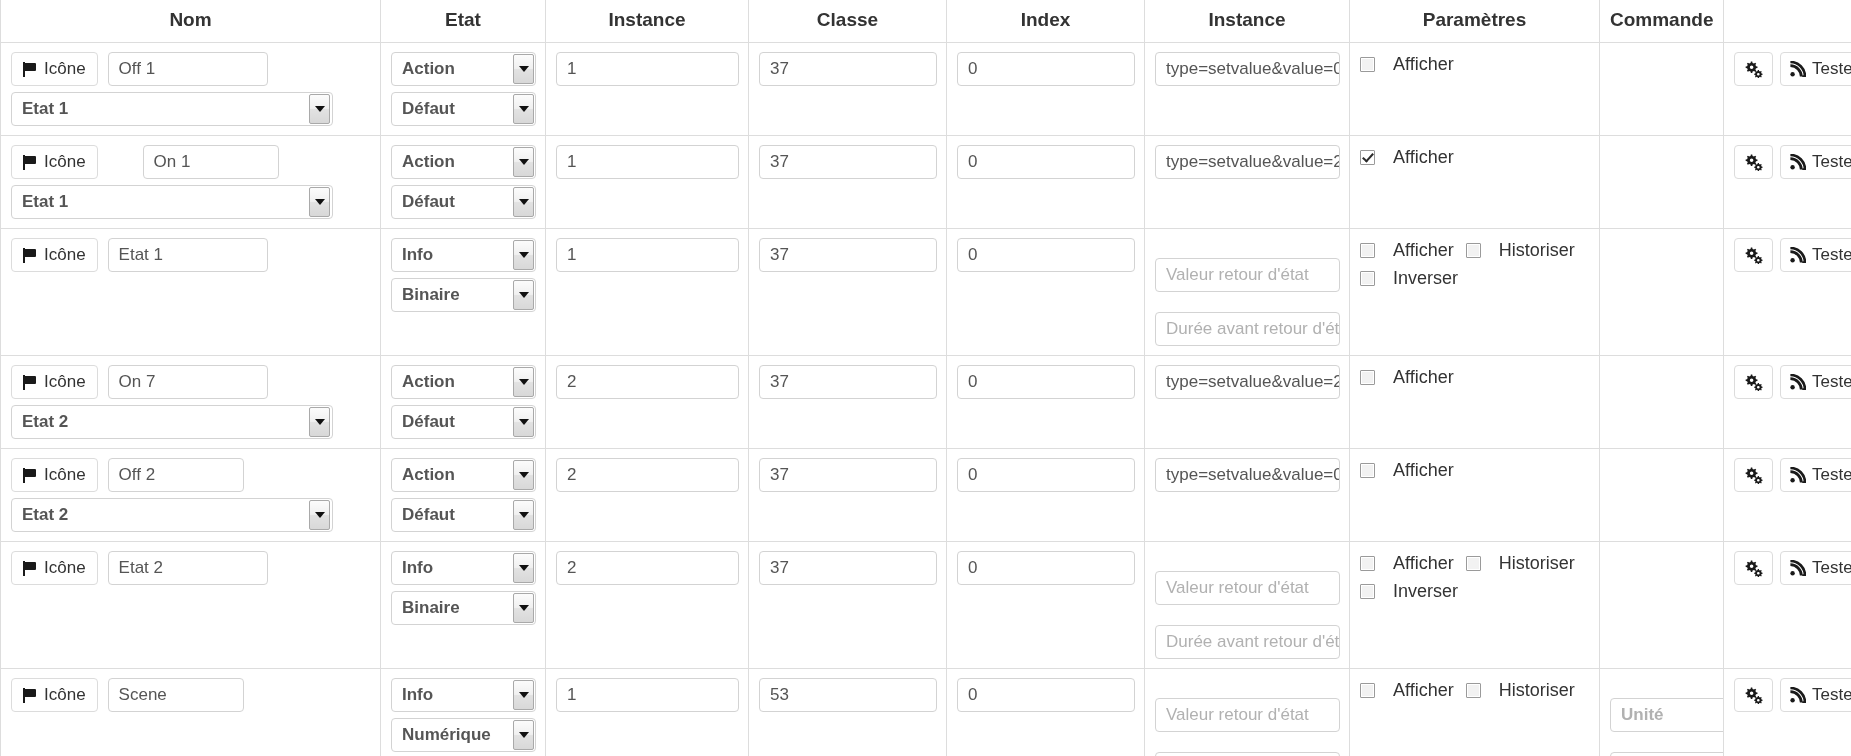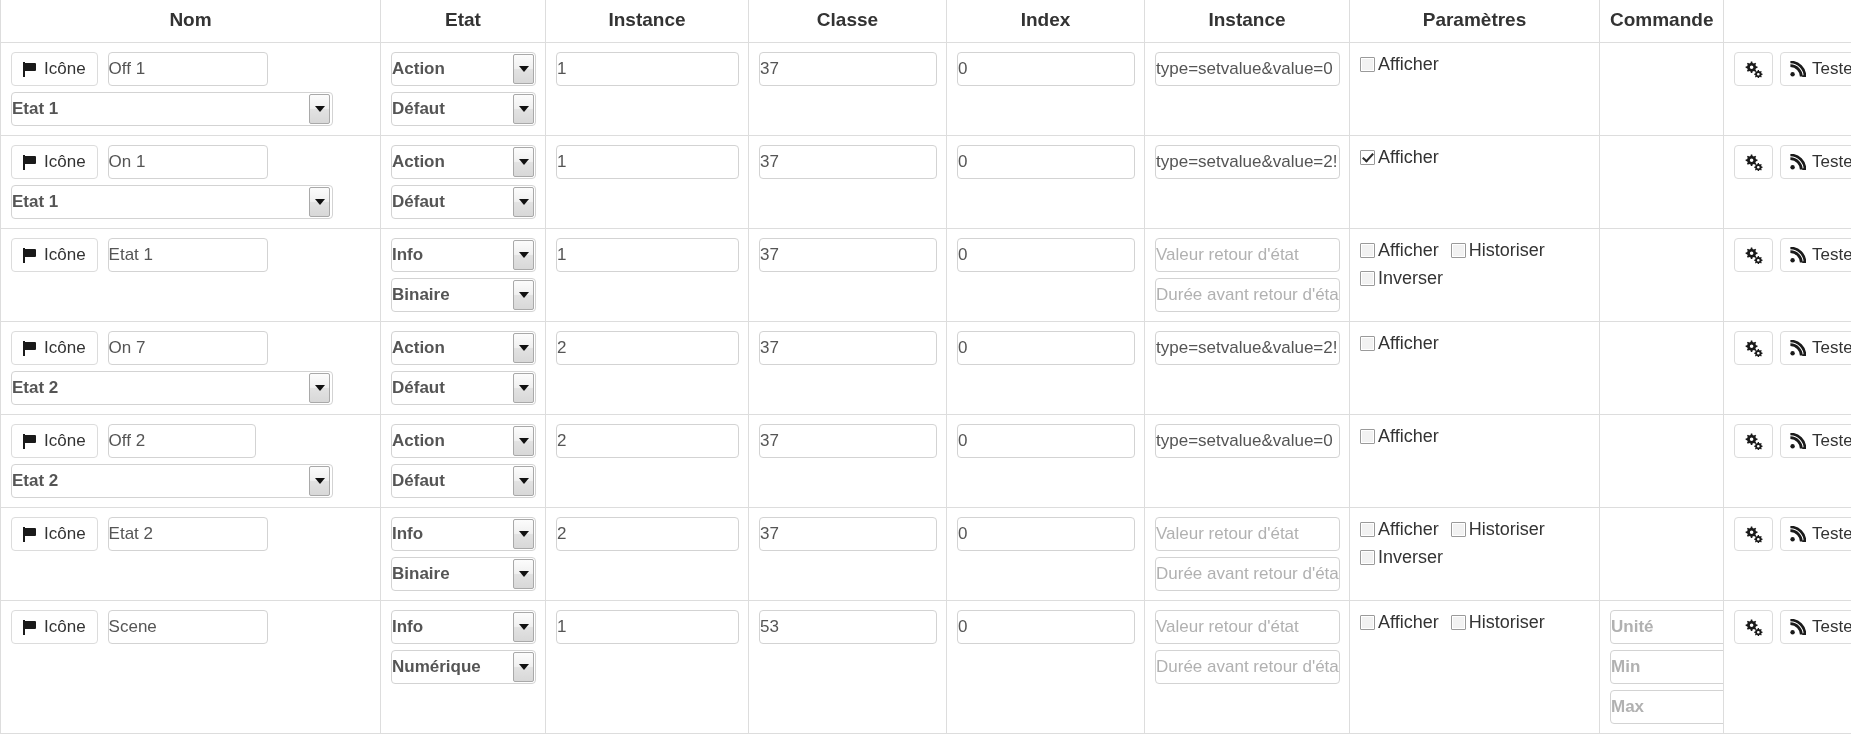--- a/index.html
+++ b/index.html
@@ -48,25 +48,25 @@
   
   .ctl {
     display: block;
     height: 34px;
     line-height: 20px;
     font-size: 17px;
     color: #555555;
     background: #ffffff;
     border: 1px solid #d3d3d3;
     border-radius: 4px;
-    padding: 6px 0;
+    padding: 6px 10px;
     white-space: nowrap;
     overflow: hidden;
   }
-  .ctl.placeholder { color: #b1b1b1; }
+  .ctl.placeholder { color: #b1b1b1; margin-top: 20px; }
   .ctl.narrow { width: 140px; font-weight: bold; }
 
   .btn-icone {
     display: inline-flex;
     align-items: center;
     gap: 6px;
     height: 34px;
     padding: 5px 11px;
     font-size: 17px;
     color: #333333;
@@ -110,21 +110,21 @@
   }
   .select-wrap.wide .select-arrow { right: 3px; }
 
   .stack > * + * { margin-top: 6px; }
 
   
   .chk-group { font-size: 0; line-height: 0; }
   .chk {
     display: inline-flex;
     align-items: center;
-    gap: 3px;
+    gap: 18px;
     font-size: 18px;
     line-height: 24px;
     color: #333333;
     margin-right: 12px;
     margin-bottom: 4px;
     vertical-align: top;
     cursor: pointer;
   }
   .chk .box {
     width: 15px; height: 15px;
@@ -270,21 +270,21 @@
         </td>
       </tr>
       <tr>
         <td>
           <div class="stack">
             <div style="display:flex;gap:10px;align-items:flex-start;">
               <span class="btn-icone">
                 <span class="flag-icon"></span>
                 <span>Icône</span>
               </span>
-              <span class="ctl" style="width:160px;">On 1</span>
+              <span class="ctl" style="width:136px;margin-left:35px;">On 1</span>
             </div>
             <div style="width:322px;">
               <span class="select-wrap wide">
                 <span class="ctl">Etat 1</span>
                 <span class="select-arrow"></span>
               </span>
             </div>
           </div>
         </td>
         <td>
@@ -489,21 +489,21 @@
         </td>
       </tr>
       <tr>
         <td>
           <div class="stack">
             <div style="display:flex;gap:10px;align-items:flex-start;">
               <span class="btn-icone">
                 <span class="flag-icon"></span>
                 <span>Icône</span>
               </span>
-              <span class="ctl" style="width:148px;">Off 2</span>
+              <span class="ctl" style="width:136px;">Off 2</span>
             </div>
             <div style="width:322px;">
               <span class="select-wrap wide">
                 <span class="ctl">Etat 2</span>
                 <span class="select-arrow"></span>
               </span>
             </div>
           </div>
         </td>
         <td>
@@ -636,21 +636,21 @@
         </td>
       </tr>
       <tr>
         <td>
           <div class="stack">
             <div style="display:flex;gap:10px;align-items:flex-start;">
               <span class="btn-icone">
                 <span class="flag-icon"></span>
                 <span>Icône</span>
               </span>
-              <span class="ctl" style="width:160px;">Scene</span>
+              <span class="ctl" style="width:136px;">Scene</span>
             </div>
           </div>
         </td>
         <td>
           <div class="stack">
             <span class="select-wrap">
               <span class="ctl">Info</span>
               <span class="select-arrow"></span>
             </span>
             <span class="select-wrap">

